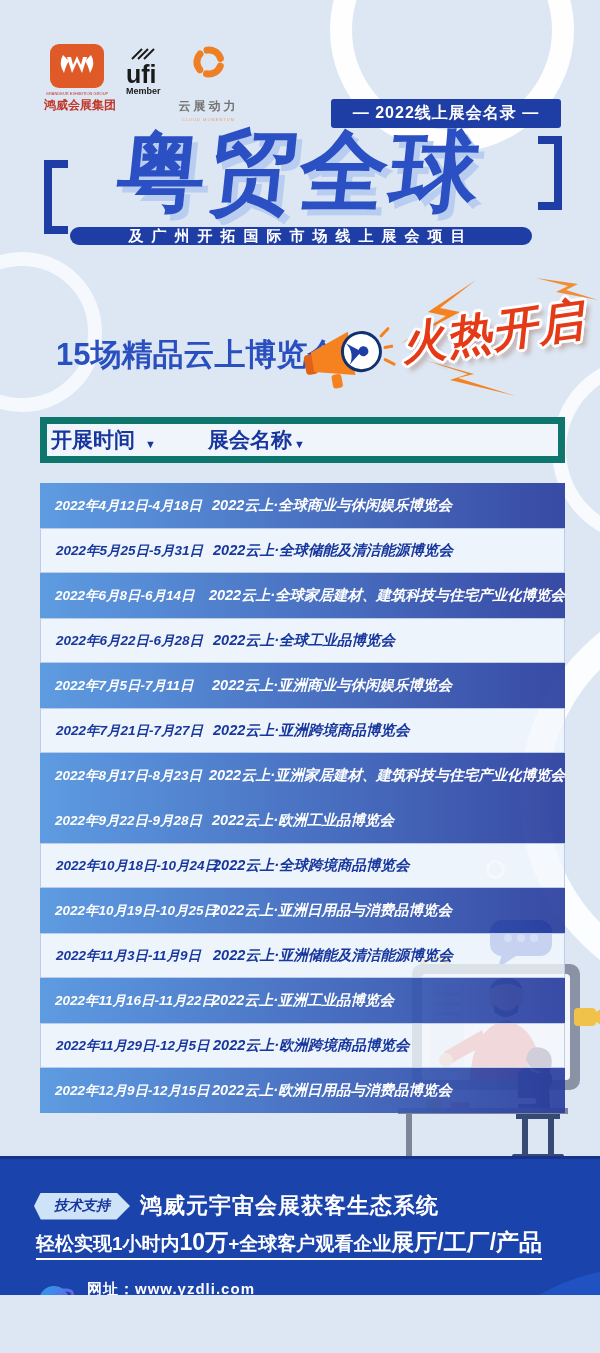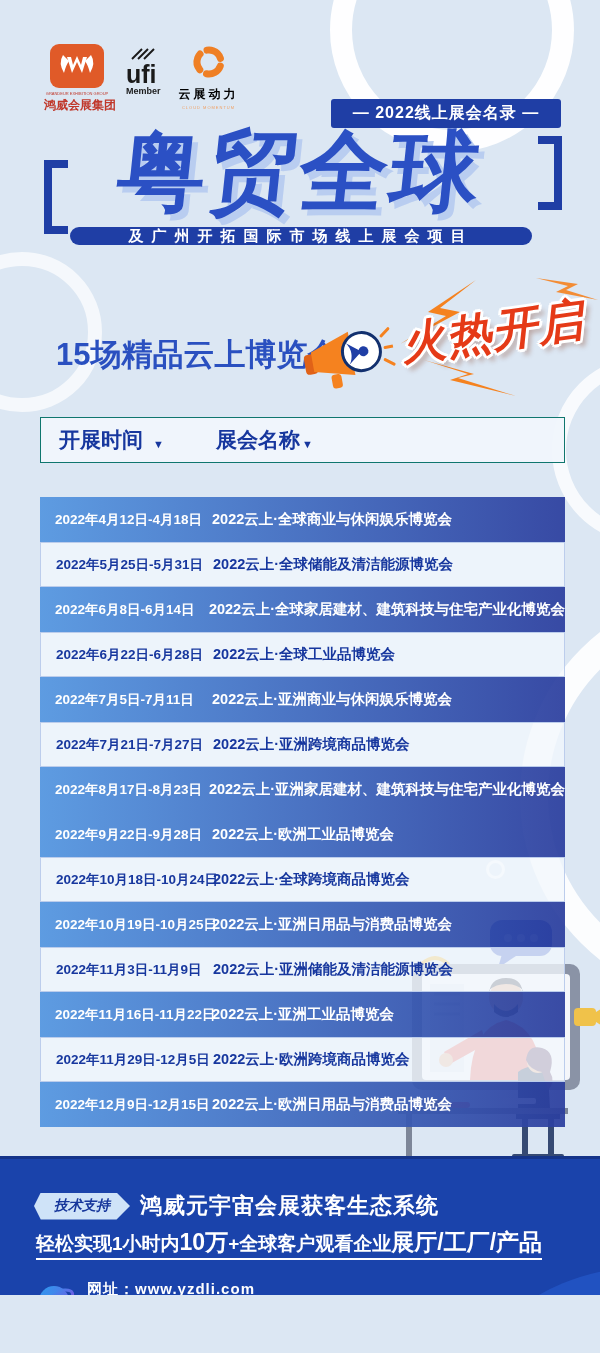--- a/index.html
+++ b/index.html
@@ -18,21 +18,21 @@
   
   .logos{position:absolute;left:44px;top:44px;display:flex;align-items:flex-start;gap:16px;z-index:2;}
   .logo-grandeur{width:66px;text-align:center;}
   .gr-box{width:54px;height:44px;margin:0 auto;background:#e05a28;border-radius:9px;display:flex;align-items:center;justify-content:center;}
   .gr-sub{font-size:4px;color:#c0372a;margin-top:3px;white-space:nowrap;}
   .gr-name{font-size:12px;font-weight:bold;color:#c0372a;white-space:nowrap;margin-top:1px;}
   .logo-ufi{text-align:left;padding-top:2px;}
   .ufi-word{font-size:25px;font-weight:bold;color:#1a1a1a;line-height:20px;letter-spacing:0px;}
   .ufi-member{font-size:9px;font-weight:bold;color:#1a1a1a;margin-top:2px;}
   .logo-cloud{text-align:center;width:64px;}
-  .cloud-name{font-size:12px;font-weight:bold;color:#000000;letter-spacing:3px;margin-top:2px;white-space:nowrap;}
+  .cloud-name{font-size:12px;font-weight:bold;color:#737373;letter-spacing:3px;margin-top:14px;white-space:nowrap;}
   .cloud-sub{font-size:4px;color:#f0a064;margin-top:2px;letter-spacing:1px;white-space:nowrap;}
 
   
   .catalog-badge{position:absolute;left:331px;top:99px;width:230px;height:29px;background:#1f3ea5;color:#fff;
     font-size:16px;font-weight:bold;display:flex;align-items:center;justify-content:center;border-radius:3px;letter-spacing:1px;z-index:2;}
 
   
   .title-wrap{position:absolute;left:0;top:118px;width:600px;height:120px;z-index:2;}
   .main-title{position:absolute;left:0;top:0;width:600px;text-align:center;margin:0;
     font-size:88px;line-height:108px;font-weight:900;color:#2b50c4;letter-spacing:3px;
@@ -54,26 +54,26 @@
   .bolts{position:absolute;left:388px;top:278px;z-index:2;pointer-events:none;}
   .stamp{position:absolute;left:392px;top:302px;width:200px;text-align:center;z-index:3;
     font-size:45px;font-weight:900;font-style:italic;color:#e53a17;letter-spacing:1px;transform:rotate(-8deg);
     text-shadow:-2px -2px 0 #fff,2px -2px 0 #fff,-2px 2px 0 #fff,2px 2px 0 #fff,0 3px 0 #fff,3px 0 0 #fff,0 -3px 0 #fff,-3px 0 0 #fff,4px 6px 5px rgba(120,40,10,.35);}
 
   
   .illustration{position:absolute;left:398px;top:912px;z-index:1;}
 
   
   .sched-table{position:absolute;left:40px;top:417px;width:525px;z-index:2;}
-  .thead{height:46px;background:rgba(240,245,252,.95);border:1px solid #0f766e;box-sizing:border-box;
-    display:flex;align-items:center;padding-left:18px;color:#17379e;font-weight:900;font-size:21px;}
+  .thead{height:46px;background:rgba(240,245,252,.95);border:7px solid #0f766e;box-sizing:border-box;
+    display:flex;align-items:center;padding-left:4px;color:#17379e;font-weight:900;font-size:21px;}
   .th-time{width:157px;display:flex;align-items:center;gap:10px;}
   .th-name{display:flex;align-items:center;gap:2px;}
   .sort-icon{font-size:11px;font-weight:normal;padding-top:8px;}
-  .tbody{margin-top:34px;}
+  .tbody{margin-top:20px;font-style:italic;}
   .trow{height:45px;display:flex;align-items:center;padding-left:15px;box-sizing:border-box;font-weight:bold;white-space:nowrap;}
   .trow.blue{background:linear-gradient(90deg,rgba(84,150,224,.93),rgba(43,62,158,.93));color:#fff;}
   .trow.light{background:rgba(242,247,253,.78);border:1px solid #bccdec;color:#17379e;}
   .tdate{width:157px;font-size:13.5px;}
   .tname{font-size:14.5px;}
 
   
   .footer{position:absolute;left:0;top:1156px;width:600px;height:139px;background:#1a43ab;border-top:3px solid #153489;
     overflow:hidden;z-index:3;box-sizing:border-box;}
   .tech-row{position:absolute;left:34px;top:32px;display:flex;align-items:center;gap:10px;}

